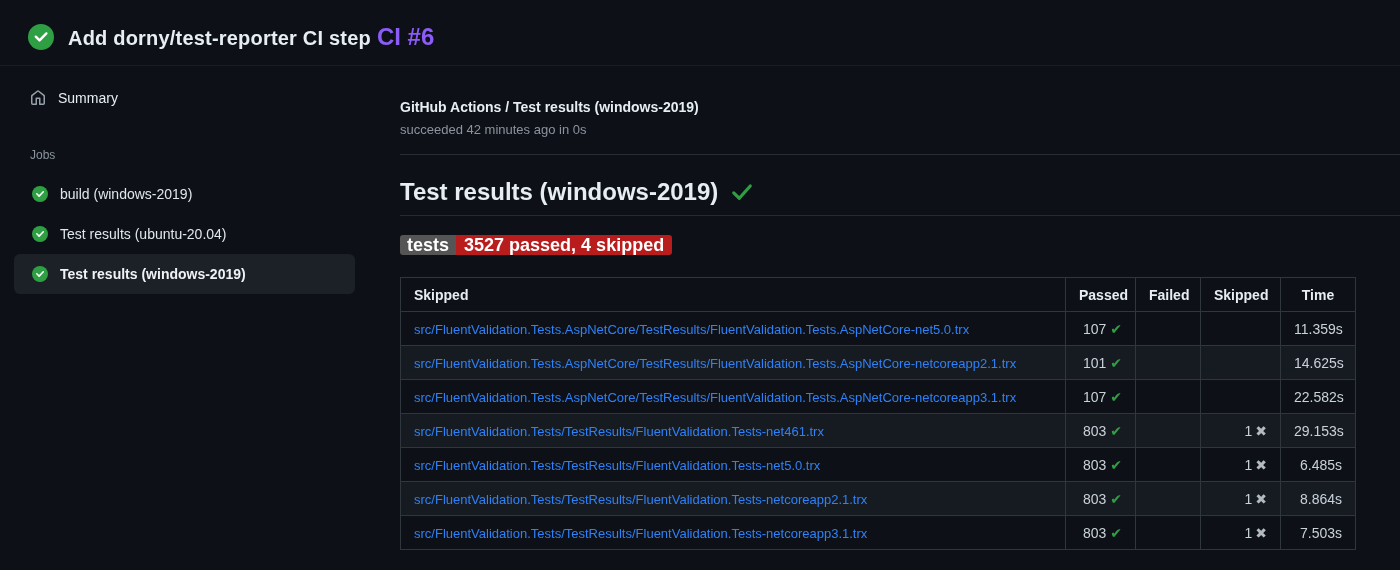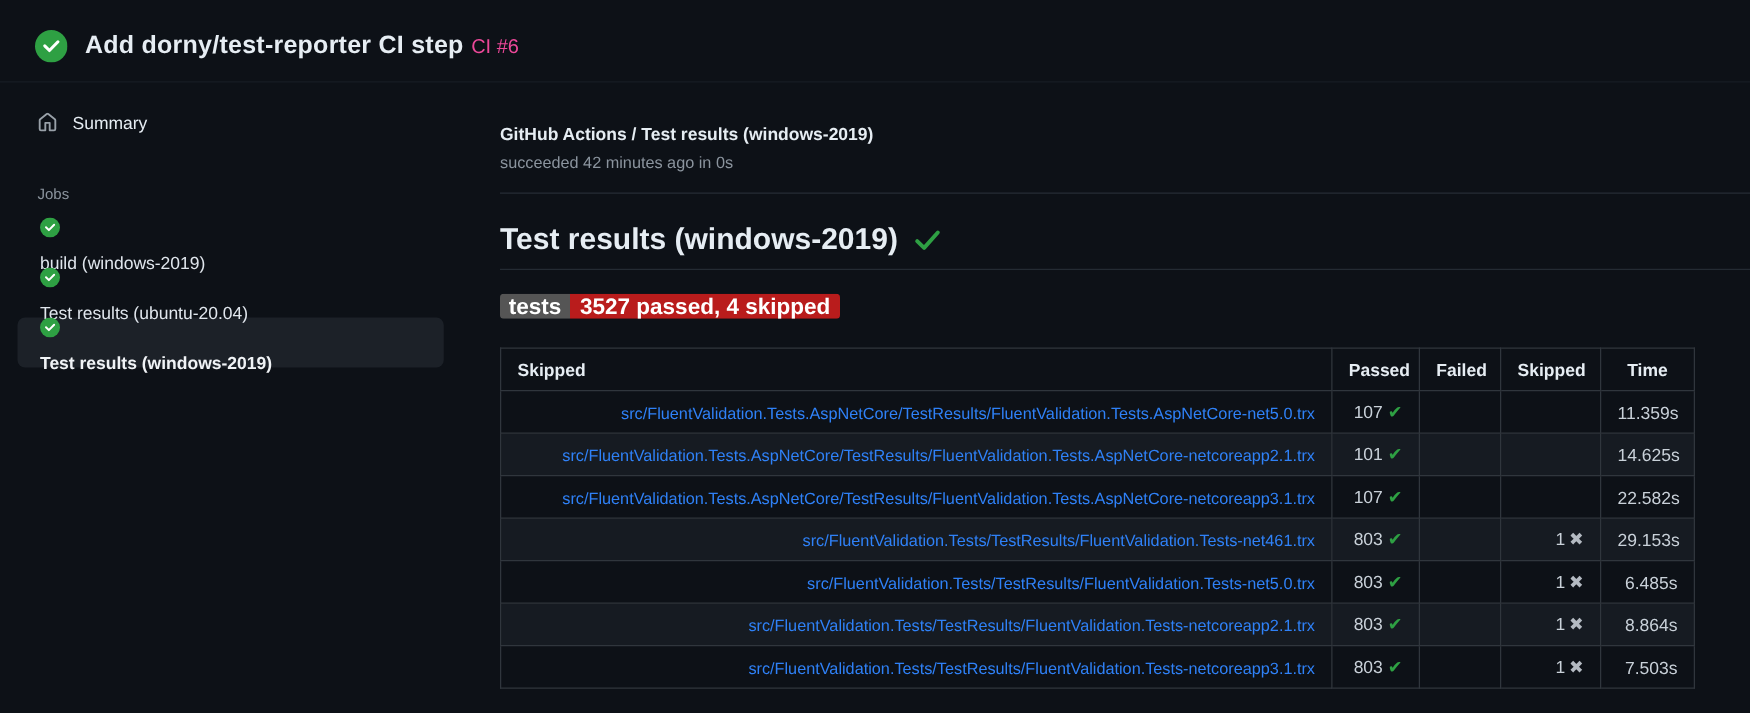--- a/index.html
+++ b/index.html
@@ -13,37 +13,37 @@
   
   .top-header {
     height:66px;
     display:flex; align-items:center; gap:14px;
     padding:8px 0 0 28px;
     border-bottom:1px solid #171d25;
   }
   .cc { display:inline-flex; flex:none; }
   .cc svg { display:block; }
   .run-title { font-size:20px; font-weight:700; color:#e6edf3; letter-spacing:.2px; }
-  .run-number { font-size:16px; font-weight:400; color:#ec4899; margin-left:6px; }
+  .run-number { font-size:24px; font-weight:700; color:#8b5cf6; margin-left:6px; }
 
   .content { display:flex; align-items:flex-start; }
 
   
   .sidebar { width:400px; flex:none; padding-top:24px; }
   .summary-item {
     display:flex; align-items:flex-start; gap:12px;
     margin-left:30px; height:24px; cursor:pointer;
   }
   .summary-item .label { font-size:14px; color:#e6edf3; }
   .jobs-label { margin:34px 0 10px 30px; font-size:12px; color:#8b949e; }
   .job-list { padding-top:2px; }
   .job-item {
-    display:flex; align-items:flex-start; gap:12px;
+    display:flex; align-items:center; gap:12px;
     height:40px; margin-left:14px; width:341px;
-    padding-left:18px; border-radius:6px; cursor:pointer;flex-direction:column;
+    padding-left:18px; border-radius:6px; cursor:pointer;
   }
   .job-item .label { font-size:14px; color:#e0e6ed; }
   .job-item.selected { background:#1c2128; }
   .job-item.selected .label { font-weight:700; color:#f0f3f6; }
 
   
   .main { flex:1; padding-top:33px; min-width:0; }
   .check-title { font-size:14px; font-weight:700; color:#e6edf3; }
   .check-status { font-size:13px; color:#8b949e; margin-top:7px; }
   .divider { border:0; border-top:1px solid #262d36; margin-top:17px; }
@@ -75,21 +75,21 @@
     table-layout:fixed;
   }
   .results th, .results td {
     border:1px solid #30363d;
     padding:6px 13px;
     height:34px;
   }
   .results th { font-weight:700; color:#e6edf3; text-align:center; }
   .results th.col-report { text-align:left; }
   .results td { color:#c9d1d9; text-align:right; white-space:nowrap; }
-  .results td.report-cell { text-align:right; overflow:hidden;margin-left:48px; }
+  .results td.report-cell { text-align:left; overflow:hidden;margin-left:48px; }
   .results tbody tr:nth-child(even) { background:#161b22; }
   .results a.report-link {
     color:#2f81f7; text-decoration:none; font-size:13px;
   }
   .pass-check { color:#2ea043; font-weight:700; margin-left:4px; font-size:14px; }
   .skip-cross { color:#b4bac2; font-weight:700; margin-left:3px; font-size:14px; }
 
   .col-report  { width:665px; }
   .col-passed  { width:70px; }
   .col-failed  { width:65px; }

